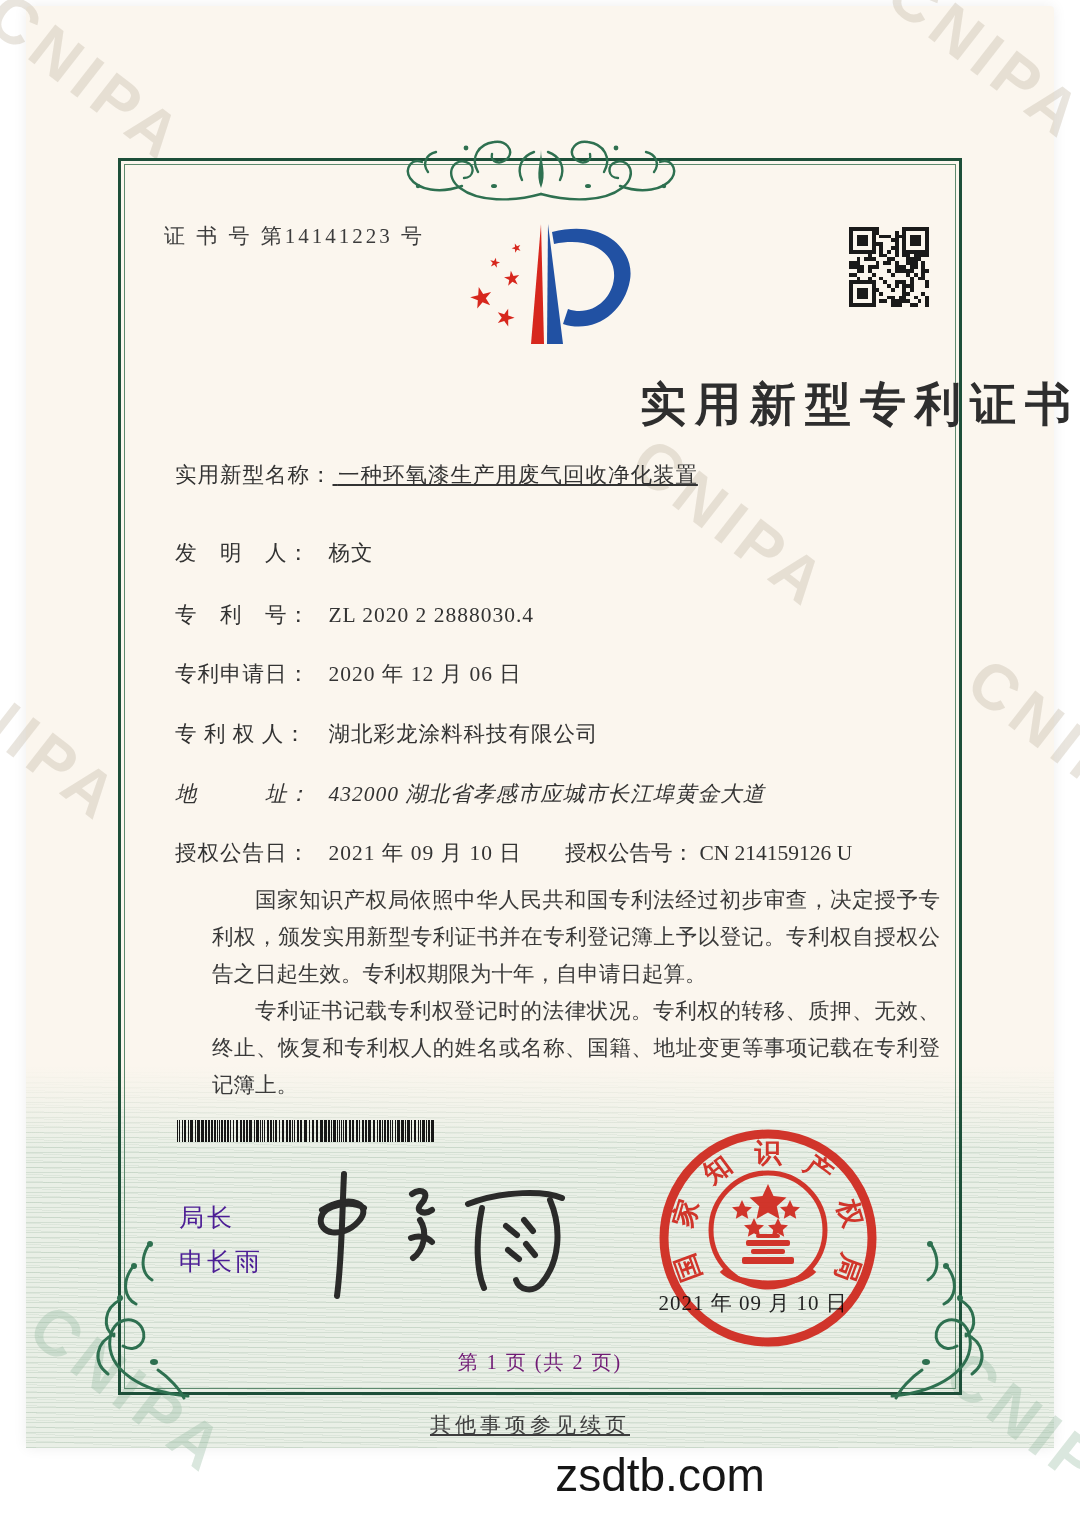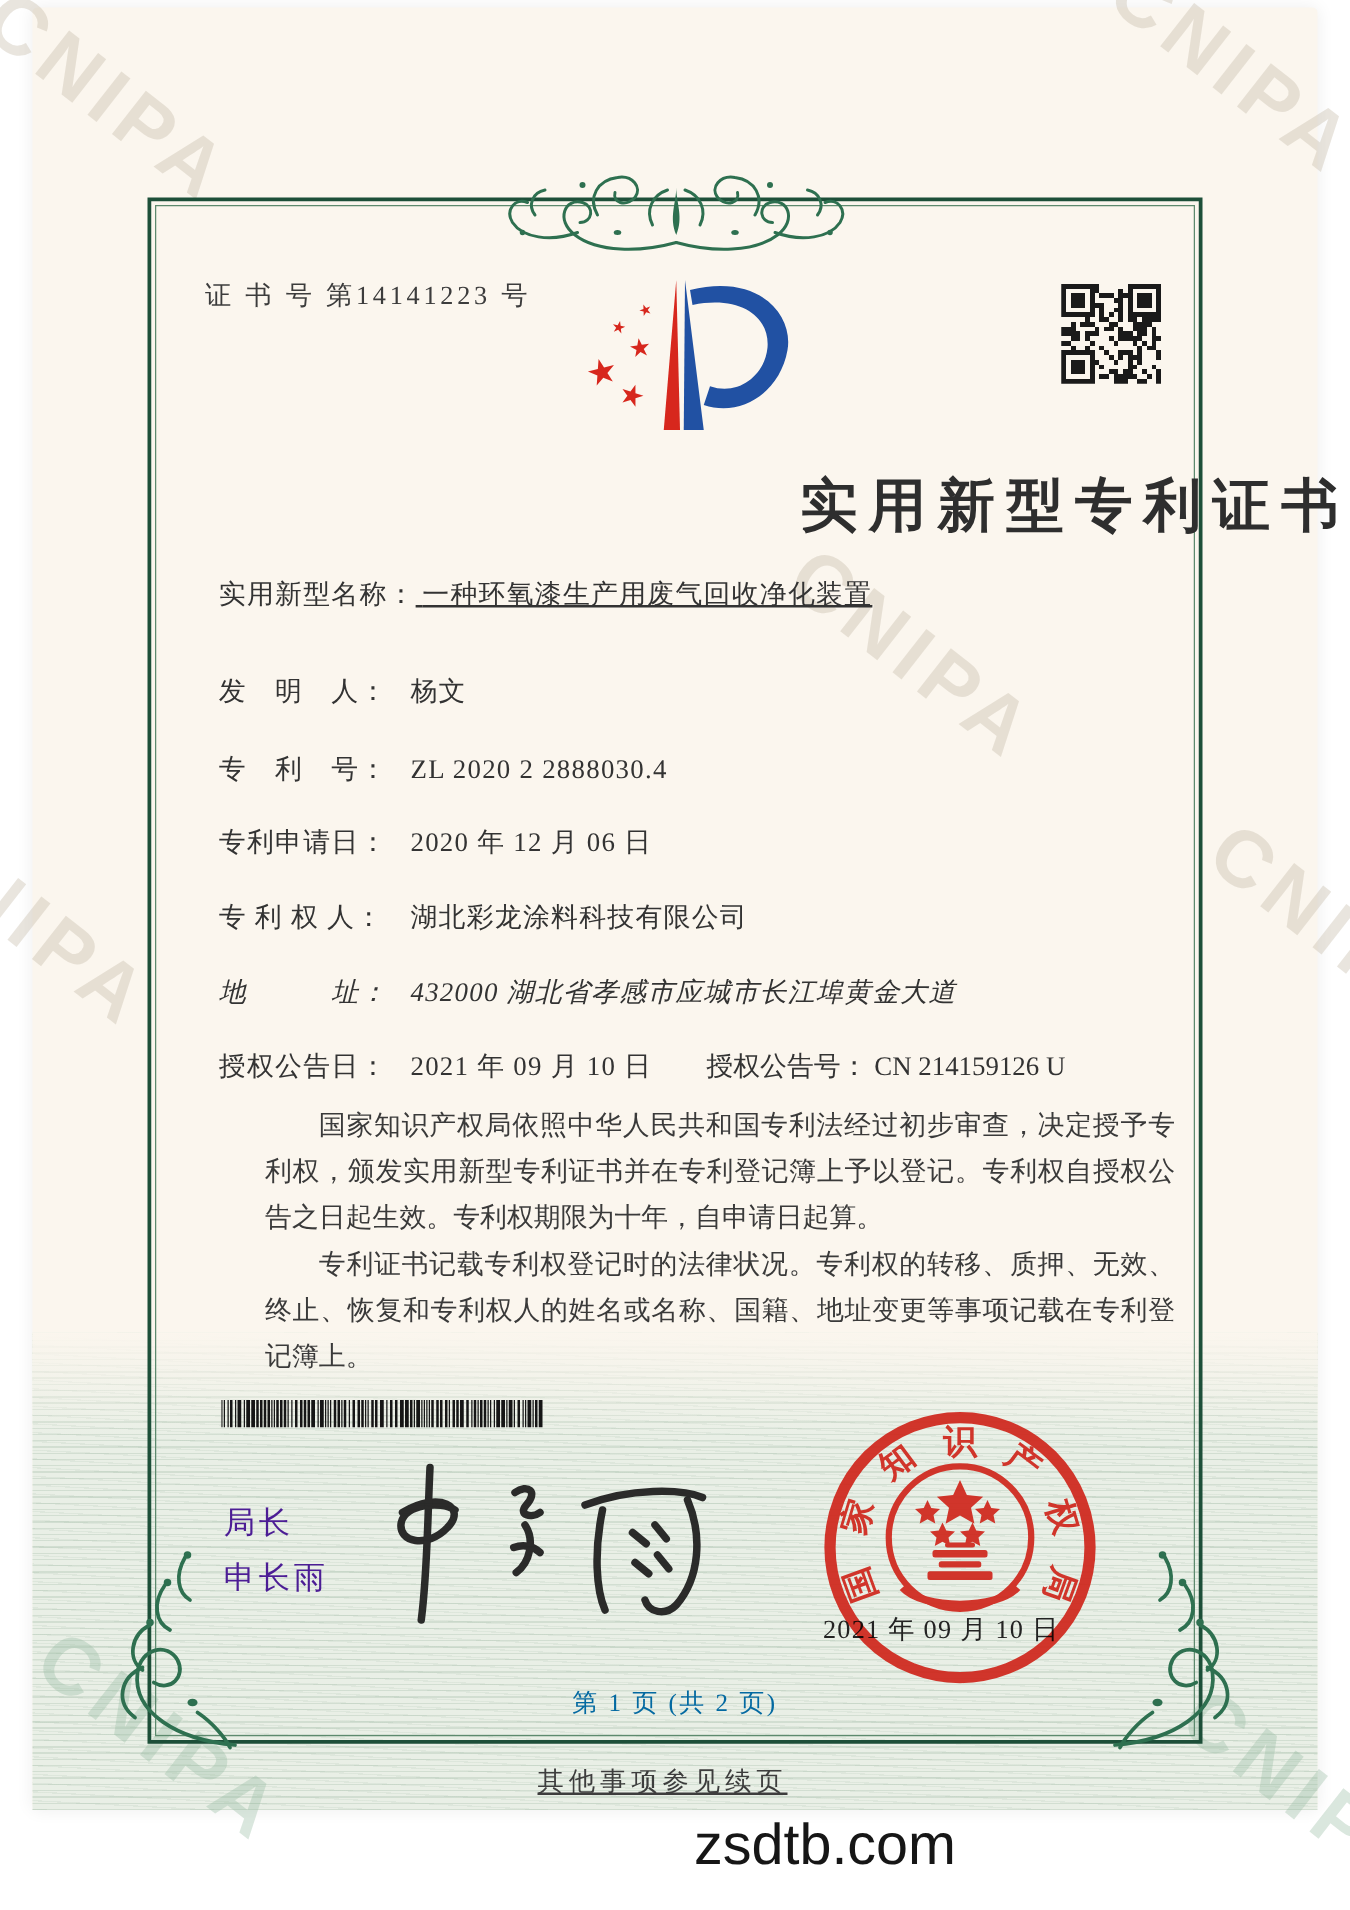--- a/index.html
+++ b/index.html
@@ -78,21 +78,21 @@
     position:absolute; font-size:27px; font-weight:bold; color:#cf271c;
     width:27px; height:27px; line-height:27px; text-align:center;
   }
   .seal-date {
     position:absolute; left:648px; top:1289px; width:210px; text-align:center;
     font-size:21px; color:#232323; letter-spacing:1px; z-index:7;
     mix-blend-mode:multiply; white-space:nowrap;
   }
   .page-num {
     position:absolute; left:0; top:1349px; width:1080px; text-align:center;
-    font-size:20px; color:#0369a1; letter-spacing:2px; z-index:6;
+    font-size:20px; color:#701a75; letter-spacing:2px; z-index:6;
   }
   .footer-note {
     position:absolute; left:0; top:1411px; width:1060px; text-align:center;
     font-size:21px; color:#3d3d3d; letter-spacing:4px; z-index:6;text-decoration:underline;
   }
   .site-wm {
     position:absolute; left:520px; top:1448px; width:280px; text-align:center;
     font-family:"Liberation Sans", sans-serif; font-size:46px; color:#161616; z-index:8;
   }
 </style>

